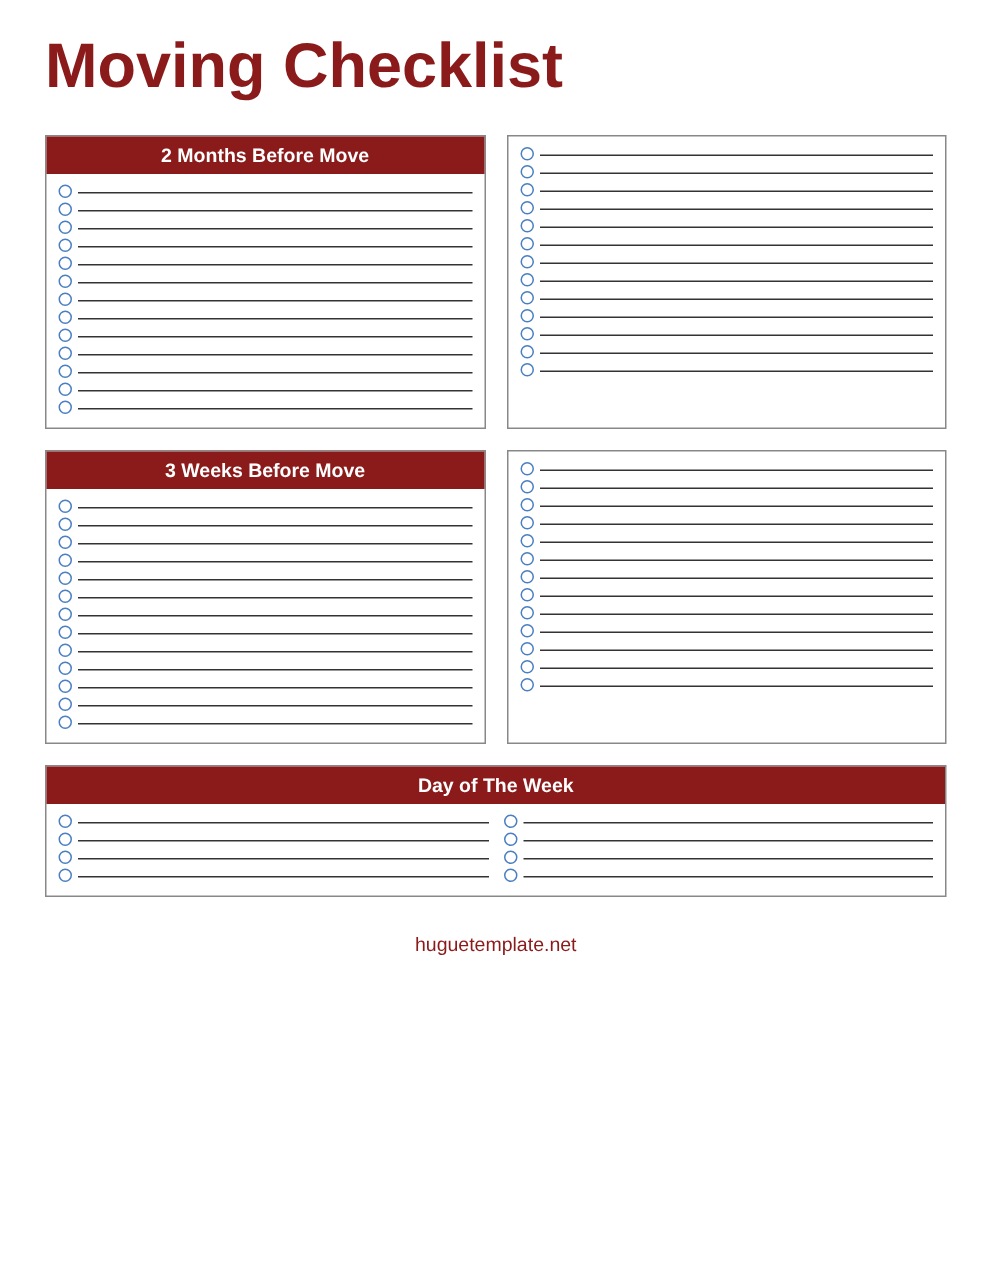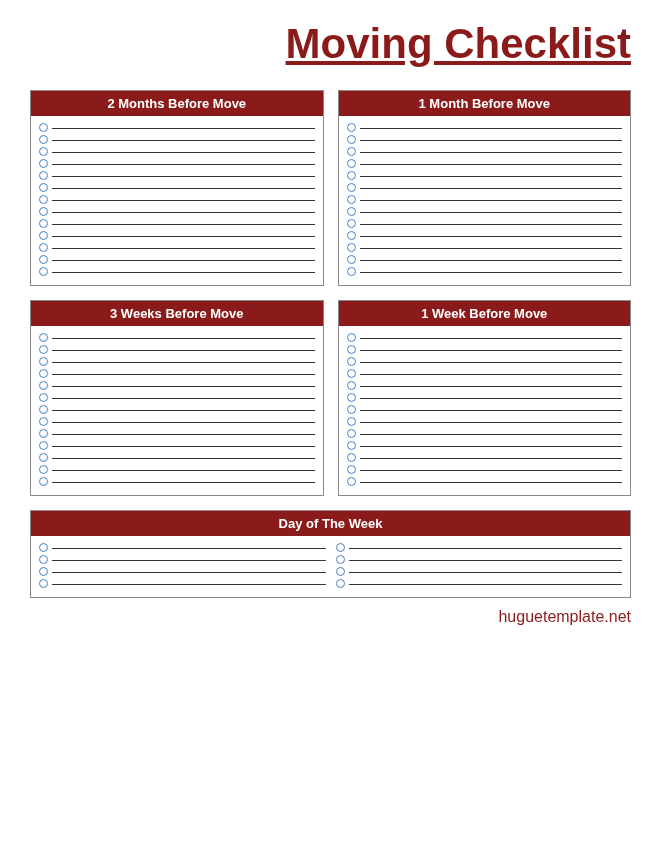--- a/index.html
+++ b/index.html
@@ -4,26 +4,25 @@
   <style>
     * { box-sizing: border-box; margin: 0; padding: 0; }
     body {
       background: #fff;
       font-family: Arial, sans-serif;
       width: 661px;
       min-height: 856px;
       padding: 20px 30px 30px 30px;
     }
     h1 {
-      text-align: right;
+      text-align: left;
       color: #8b1a1a;
       font-size: 42px;
       font-weight: bold;
       margin-bottom: 22px;
-      text-decoration: underline;
     }
     .main-grid {
       display: grid;
       grid-template-columns: 1fr 1fr;
       gap: 14px 14px;
     }
     .section-full {
       grid-column: 1 / -1;
     }
     .checklist-section {
@@ -53,24 +52,24 @@
       border-radius: 50%;
       flex-shrink: 0;
     }
     .check-line {
       flex: 1;
       height: 1px;
       background: #333;
       margin-top: 1px;
     }
     .footer {
-      text-align: right;
-      font-size: 16px;
+      text-align: center;
+      font-size: 13px;
       color: #8b1a1a;
-      margin-top: 10px;
+      margin-top: 24px;
     }
   </style>
 </head>
 <body>
 
 <h1>Moving Checklist</h1>
 
 <div class="main-grid">
 
   <div class="checklist-section">
@@ -125,21 +124,20 @@
         <div class="check-line"></div>
       </div>
         <div class="check-row">
         <div class="check-circle"></div>
         <div class="check-line"></div>
       </div>
       </div>
   </div>
 
   <div class="checklist-section">
-    <div class="section-header">1 Month Before Move</div>
     <div class="section-body" id="body-one-month">
         <div class="check-row">
         <div class="check-circle"></div>
         <div class="check-line"></div>
       </div>
         <div class="check-row">
         <div class="check-circle"></div>
         <div class="check-line"></div>
       </div>
         <div class="check-row">
@@ -241,21 +239,20 @@
         <div class="check-line"></div>
       </div>
         <div class="check-row">
         <div class="check-circle"></div>
         <div class="check-line"></div>
       </div>
       </div>
   </div>
 
   <div class="checklist-section">
-    <div class="section-header">1 Week Before Move</div>
     <div class="section-body" id="body-one-week">
         <div class="check-row">
         <div class="check-circle"></div>
         <div class="check-line"></div>
       </div>
         <div class="check-row">
         <div class="check-circle"></div>
         <div class="check-line"></div>
       </div>
         <div class="check-row">

